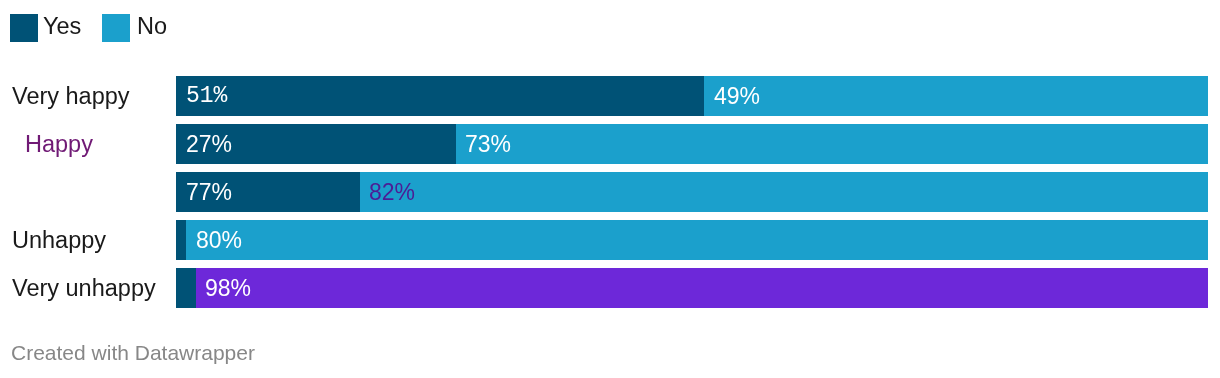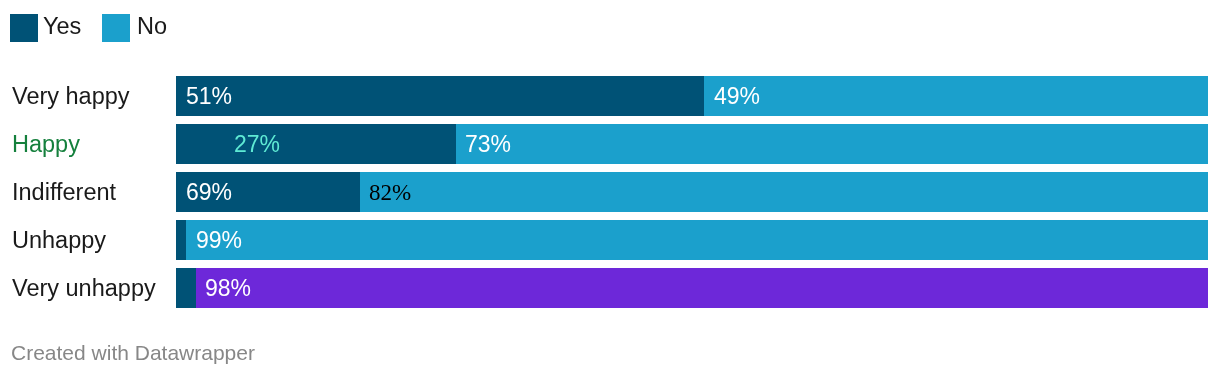--- a/index.html
+++ b/index.html
@@ -62,61 +62,60 @@
       <span class="swatch" style="background: rgb(27, 160, 204);"></span>
       <span class="legend-label" style="color: rgb(26, 26, 26);">No</span>
     </div>
   </div>
 
   <div class="rows">
 
     <div class="row row-0">
       <div class="rowlabel" style="color: rgb(26, 26, 26);">Very happy</div>
       <div class="bar">
-        <div class="seg seg-yes" style="background: rgb(0, 82, 118); width: 528.384px;">
+        <div class="seg seg-yes" style="background: rgb(0, 82, 118); width: 528.384px; font-family: Liberation Mono, monospace;">
           <span class="vlabel" style="color: rgb(255, 255, 255);">51%</span>
         </div>
         <div class="seg seg-no" style="background: rgb(27, 160, 204); width: 503.616px;">
           <span class="vlabel" style="color: rgb(255, 255, 255);">49%</span>
         </div>
       </div>
     </div>
 
     <div class="row row-1">
-      <div class="rowlabel" style="color: #15803d;">Happy</div>
+      <div class="rowlabel" style="color: #701a75; margin-left: 13px;">Happy</div>
       <div class="bar">
         <div class="seg seg-yes" style="background: rgb(0, 82, 118); width: 279.672px;">
-          <span class="vlabel" style="color: #5eead4; margin-left: 48px;">27%</span>
+          <span class="vlabel" style="color: #ffffff;">27%</span>
         </div>
         <div class="seg seg-no" style="background: rgb(27, 160, 204); width: 752.328px;">
           <span class="vlabel" style="color: rgb(255, 255, 255);">73%</span>
         </div>
       </div>
     </div>
 
     <div class="row row-2">
-      <div class="rowlabel" style="color: rgb(26, 26, 26);">Indifferent</div>
       <div class="bar">
         <div class="seg seg-yes" style="background: rgb(0, 82, 118); width: 183.696px;">
-          <span class="vlabel" style="color: rgb(255, 255, 255);">69%</span>
+          <span class="vlabel" style="color: rgb(255, 255, 255);">77%</span>
         </div>
         <div class="seg seg-no" style="background: rgb(27, 160, 204); width: 848.304px;">
-          <span class="vlabel" style="color: #000000; font-family: Liberation Serif, serif;">82%</span>
+          <span class="vlabel" style="color: #4c1d95;">82%</span>
         </div>
       </div>
     </div>
 
     <div class="row row-3">
       <div class="rowlabel" style="color: rgb(26, 26, 26);">Unhappy</div>
       <div class="bar">
         <div class="seg seg-yes" style="background: rgb(0, 82, 118); width: 10.32px;">
           <span class="vlabel" style="color: rgb(255, 255, 255);"></span>
         </div>
         <div class="seg seg-no" style="background: rgb(27, 160, 204); width: 1021.68px;">
-          <span class="vlabel" style="color: rgb(255, 255, 255);">99%</span>
+          <span class="vlabel" style="color: rgb(255, 255, 255);">80%</span>
         </div>
       </div>
     </div>
 
     <div class="row row-4">
       <div class="rowlabel" style="color: rgb(26, 26, 26);">Very unhappy</div>
       <div class="bar">
         <div class="seg seg-yes" style="background: rgb(0, 82, 118); width: 19.608px;">
           <span class="vlabel" style="color: rgb(255, 255, 255);"></span>
         </div>

